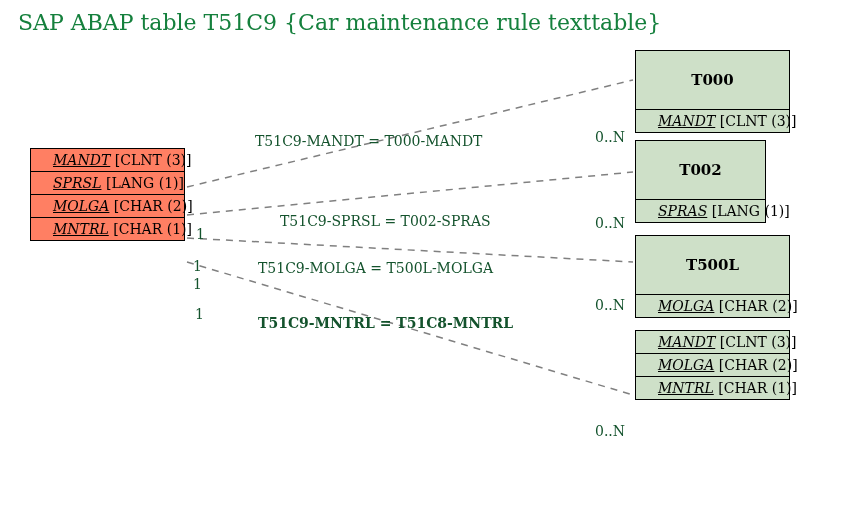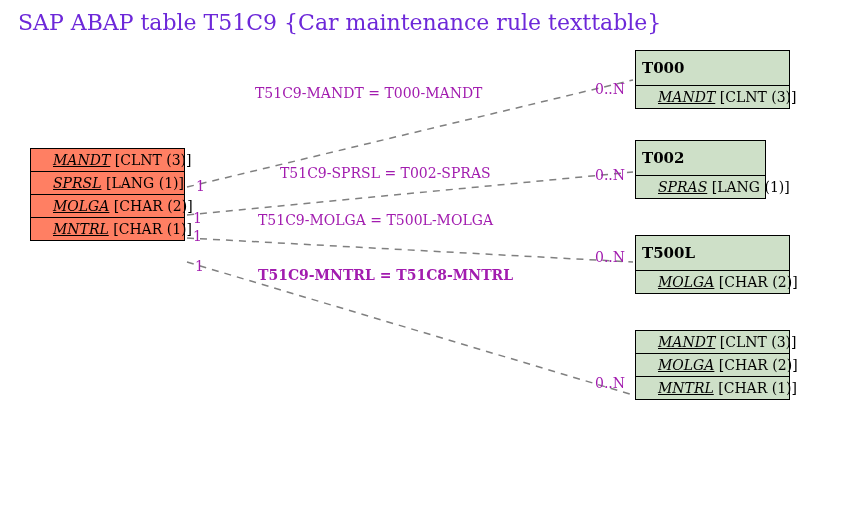--- a/index.html
+++ b/index.html
@@ -10,29 +10,30 @@
     background: #fff;
     width: 851px;
     height: 515px;
     position: relative;
   }
   .title {
     position: absolute;
     top: 10px;
     left: 18px;
     font-size: 22px;
-    color: #6d28d9;
+    color: #15803d;
   }
   .entity {
     position: absolute;
     border: 1.5px solid #000;
   }
   .entity-header {
     font-weight: bold;
-    padding: 8px 6px;
+    text-align: center;
+    padding: 20px 6px;
     border-bottom: 1.5px solid #000;
     font-size: 15px;
   }
   .entity-field {
     padding: 3px 22px;
     border-bottom: 1.5px solid #000;
     font-size: 14px;
     white-space: nowrap;
   }
   .entity-field:last-child { border-bottom: none; }
@@ -41,23 +42,24 @@
   .ref-entity  { background: #CEE0C8; }
   svg.lines {
     position: absolute;
     top: 0; left: 0;
     width: 851px; height: 515px;
     pointer-events: none;
   }
   .rel-label, .card-label {
     position: absolute;
     font-size: 14px;
-    color: #a21caf;
+    color: #14532d;
     background: transparent;
     white-space: nowrap;
+    margin-top: 48px;
   }
   .card-label { font-size: 14px; }
 </style>
 </head>
 <body>
 
 <div class="title">SAP ABAP table T51C9 {Car maintenance rule texttable}</div>
 
 <div class="entity main-entity" style="top:148px; left:30px; width:155px;">
   <div class="entity-field"><span class="fk">MANDT</span> [<span>CLNT (3)</span>]</div>

